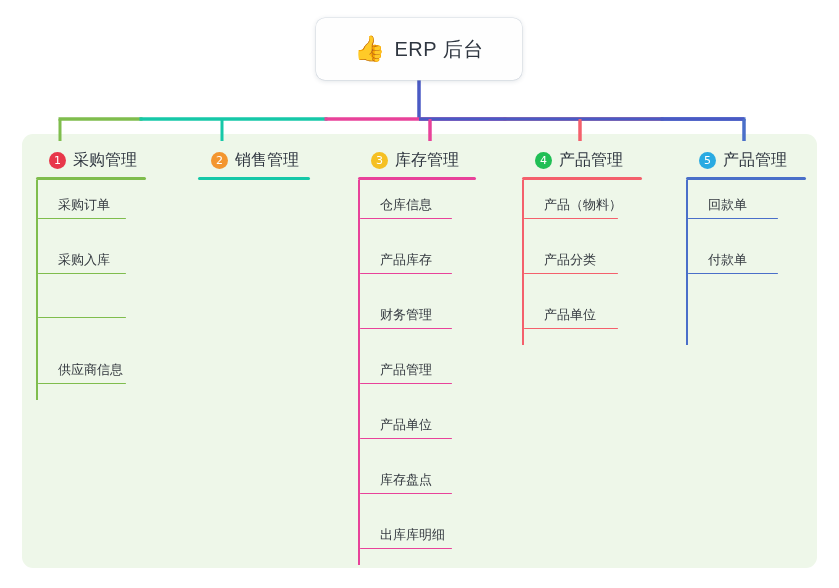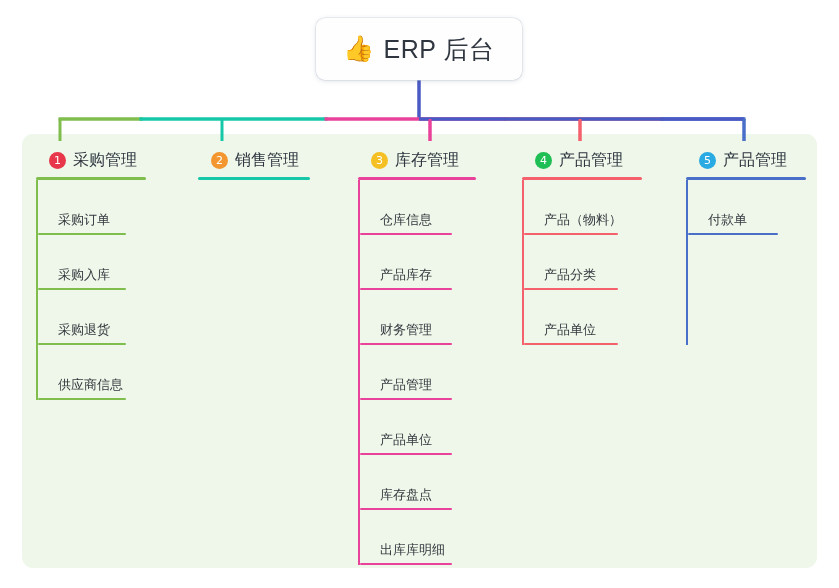--- a/index.html
+++ b/index.html
@@ -19,21 +19,21 @@
     width:206px;height:62px;
     background:#fefefe;
     border-radius:9px;
     box-shadow:0 1px 5px rgba(40,60,90,.16),0 0 0 .5px rgba(220,225,232,.9);
     display:flex;align-items:center;justify-content:center;
     gap:9px;
     z-index:6;
   }
   .root-emoji{font-size:25px;line-height:1;display:block;transform:translateY(-1px);}
   .root-title{
-    font-size:25px;color:#2f3640;letter-spacing:.5px;white-space:nowrap;
+    font-size:20px;color:#2f3640;letter-spacing:.5px;white-space:nowrap;
   }
 
   
   .panel{
     position:absolute;
     left:22px;top:134px;
     width:795px;height:434px;
     background:#eef7e9;
     border-radius:11px;
     z-index:1;
@@ -55,21 +55,21 @@
     flex:0 0 auto;font-family:"DejaVu Sans",sans-serif;
   }
   .branch-name{font-size:16px;color:#2f3640;}
   .head-rule{height:3px;border-radius:2px;margin-top:5px;}
 
   .kids{position:relative;margin-top:0;}
   .spine{position:absolute;left:0;top:0;width:2px;}
   .kid{
     position:relative;
     height:55px;
-    display:flex;flex-direction:column;justify-content:flex-end;
+    display:flex;flex-direction:column;justify-content:center;
   }
   .kid-label{
     font-size:13px;color:#33383f;white-space:nowrap;
     padding-left:22px;padding-bottom:4px;
   }
   .kid-rule{height:1.6px;border-radius:1px;}
 </style>
 </head>
 <body>
 
@@ -111,21 +111,20 @@
           <div class="spine" style="background: rgb(127, 189, 77); height: 220px;"></div>
           <div class="kid">
             <div class="kid-label">采购订单</div>
             <div class="kid-rule" style="background: rgb(127, 189, 77); width: 88px; margin-left: 2px;"></div>
           </div>
           <div class="kid">
             <div class="kid-label">采购入库</div>
             <div class="kid-rule" style="background: rgb(127, 189, 77); width: 88px; margin-left: 2px;"></div>
           </div>
           <div class="kid">
-            <div class="kid-label">采购退货</div>
             <div class="kid-rule" style="background: rgb(127, 189, 77); width: 88px; margin-left: 2px;"></div>
           </div>
           <div class="kid">
             <div class="kid-label">供应商信息</div>
             <div class="kid-rule" style="background: rgb(127, 189, 77); width: 88px; margin-left: 2px;"></div>
           </div>
         </div>
       </div>
       <div class="branch" style="left: 198px; top: 148px;">
         <div class="branch-head">
@@ -196,19 +195,23 @@
       </div>
       <div class="branch" style="left: 686px; top: 148px;">
         <div class="branch-head">
           <span class="badge" style="background: rgb(41, 170, 226);">5</span>
           <span class="branch-name">产品管理</span>
         </div>
         <div class="head-rule" style="background: rgb(74, 111, 201); width: 120px;"></div>
         <div class="kids">
           <div class="spine" style="background: rgb(74, 111, 201); height: 165px;"></div>
           <div class="kid">
+            <div class="kid-label">回款单</div>
+            <div class="kid-rule" style="background: rgb(74, 111, 201); width: 90px; margin-left: 2px;"></div>
+          </div>
+          <div class="kid">
             <div class="kid-label">付款单</div>
             <div class="kid-rule" style="background: rgb(74, 111, 201); width: 90px; margin-left: 2px;"></div>
           </div>
         </div>
       </div>
     </div>
 </div>
 
 </body></html>

